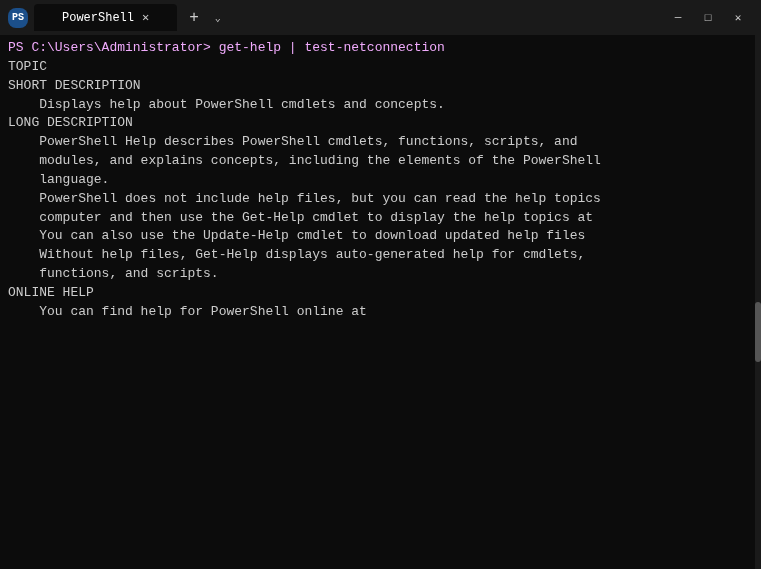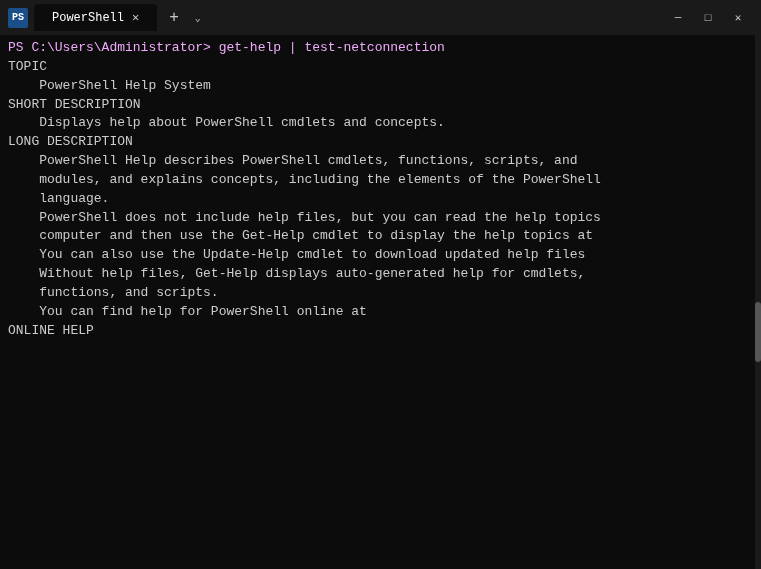--- a/index.html
+++ b/index.html
@@ -37,34 +37,34 @@
       display: flex;
       align-items: center;
       gap: 6px;
       flex: 1;
     }
 
     .ps-icon {
       width: 20px;
       height: 20px;
       background: #1b4f8a;
-      border-radius: 2px;
+      border-radius: 8px;
       display: flex;
       align-items: center;
       justify-content: center;
       color: white;
       font-size: 10px;
       font-weight: bold;
       font-family: 'Courier New', monospace;
     }
 
     .tab-active {
       background: #0c0c0c;
       color: #ffffff;
-      padding: 6px 18px;
+      padding: 6px 28px;
       border-radius: 4px 4px 0 0;
       font-size: 12px;
       display: flex;
       align-items: center;
       gap: 8px;
     }
 
     .tab-close {
       color: #cccccc;
       font-size: 12px;
@@ -162,38 +162,37 @@
       <div class="win-btn">─</div>
       <div class="win-btn">□</div>
       <div class="win-btn close">✕</div>
     </div>
   </div>
 
   <div class="terminal-content">
     <span class="line prompt">PS C:\Users\Administrator&gt; get-help | test-netconnection</span>
     <div id="terminal-lines">
         <span class="line">TOPIC</span>
-        <span class="line">    PowerShell Help System</span>
         <span class="line"></span>
         <span class="line">SHORT DESCRIPTION</span>
         <span class="line">    Displays help about PowerShell cmdlets and concepts.</span>
         <span class="line"></span>
         <span class="line">LONG DESCRIPTION</span>
         <span class="line">    PowerShell Help describes PowerShell cmdlets, functions, scripts, and</span>
         <span class="line">    modules, and explains concepts, including the elements of the PowerShell</span>
         <span class="line">    language.</span>
         <span class="line"></span>
         <span class="line">    PowerShell does not include help files, but you can read the help topics</span>
         <span class="line">    computer and then use the Get-Help cmdlet to display the help topics at</span>
         <span class="line"></span>
         <span class="line">    You can also use the Update-Help cmdlet to download updated help files</span>
         <span class="line"></span>
         <span class="line">    Without help files, Get-Help displays auto-generated help for cmdlets,</span>
         <span class="line">    functions, and scripts.</span>
         <span class="line"></span>
+        <span class="line">ONLINE HELP</span>
         <span class="line">    You can find help for PowerShell online at</span>
-        <span class="line">ONLINE HELP</span>
       </div>
     <div class="scrollbar">
       <div class="scrollbar-thumb"></div>
     </div>
   </div>
 </div>
 
 </body></html>

